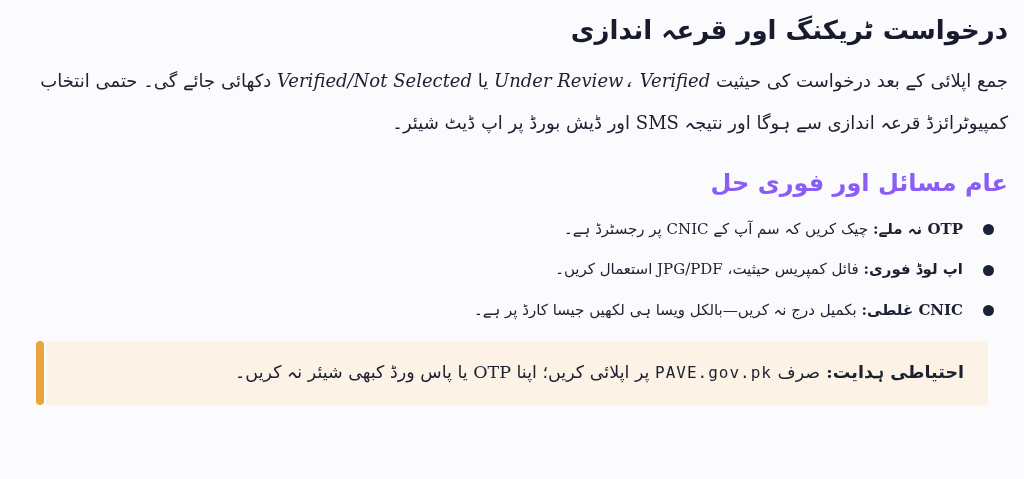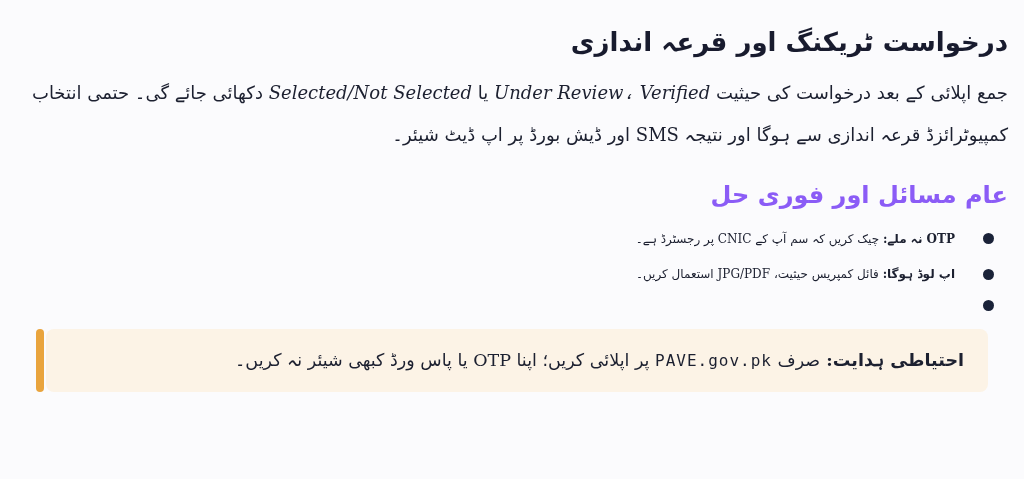--- a/index.html
+++ b/index.html
@@ -8,21 +8,21 @@
     width: 1024px;
     height: 479px;
     background: #fbfbfd;
     color: #1c2030;
     font-family: "DejaVu Sans", sans-serif;
     overflow: hidden;
   }
   .page {
     direction: rtl;
     text-align: right;
-    padding: 16px 16px 0 16px;
+    padding: 4px 16px 0 16px;
     box-sizing: border-box;
     width: 1024px;
     height: 340px;
   }
   .h1 {
     font-size: 26px;
     font-weight: bold;
     color: #181b2e;
     margin: 8px 0 0 0;
     line-height: 1.4;
@@ -47,22 +47,22 @@
     font-style: italic;
   }
   .faq-list {
     list-style: none;
     margin: 16px 0 0 0;
     padding: 0 14px 0 0;
   }
   .faq-item {
     display: flex;
     align-items: center;
-    gap: 28px;
-    font-size: 12px;
+    gap: 20px;
+    font-size: 15px;
     line-height: 1.7;
     margin-bottom: 15px;
   }
   .dot {
     flex: 0 0 auto;
     width: 11px;
     height: 11px;
     border-radius: 50%;
     background: #1a2238;
   }
@@ -78,56 +78,57 @@
   .caution-bar {
     flex: 0 0 auto;
     width: 8px;
     border-radius: 4px;
     background: #e9a43d;
   }
   .caution-box {
     flex: 1 1 auto;
     margin-left: 2px;
     background: #fcf3e6;
-    border-radius: 8px;
+    border-radius: 0;
     padding: 17px 24px;
     direction: rtl;
     text-align: right;
     font-size: 17.5px;
     line-height: 1.7;
     box-sizing: border-box;
   }
   .mono {
     font-family: "DejaVu Sans Mono", monospace;
     font-size: 16px;
     letter-spacing: 1px;
   }
 </style>
 </head>
 <body>
 
 <div class="page">
 
   <h1 class="h1">درخواست ٹریکنگ اور قرعہ اندازی</h1>
 
-  <p class="intro body-text"><span>جمع اپلائی کے بعد درخواست کی حیثیت </span><span class="latin-italic">Under Review، Verified</span><span> یا </span><span class="latin-italic">Selected/Not Selected</span><span> دکھائی جائے گی۔ حتمی انتخاب کمپیوٹرائزڈ قرعہ اندازی سے ہوگا اور نتیجہ </span><span>SMS</span><span> اور ڈیش بورڈ پر اپ ڈیٹ شیئر۔</span></p>
+  <p class="intro body-text"><span>جمع اپلائی کے بعد درخواست کی حیثیت </span><span class="latin-italic">Under Review، Verified</span><span> یا </span><span class="latin-italic">Verified/Not Selected</span><span> دکھائی جائے گی۔ حتمی انتخاب کمپیوٹرائزڈ قرعہ اندازی سے ہوگا اور نتیجہ </span><span>SMS</span><span> اور ڈیش بورڈ پر اپ ڈیٹ شیئر۔</span></p>
 
   <h2 class="h2">عام مسائل اور فوری حل</h2>
 
   <ul class="faq-list">
     <li class="faq-item body-text">
       <span class="dot"></span>
       <span><span class="lead">OTP نہ ملے:</span><span> چیک کریں کہ سم آپ کے CNIC پر رجسٹرڈ ہے۔</span></span>
     </li>
     <li class="faq-item body-text">
       <span class="dot"></span>
-      <span><span class="lead">اپ لوڈ ہوگا:</span><span> فائل کمپریس حیثیت، JPG/PDF استعمال کریں۔</span></span>
+      <span><span class="lead">اپ لوڈ فوری:</span><span> فائل کمپریس حیثیت، JPG/PDF استعمال کریں۔</span></span>
     </li>
     <li class="faq-item body-text">
       <span class="dot"></span>
+      <span><span class="lead">CNIC غلطی:</span><span> بکمیل درج نہ کریں—بالکل ویسا ہی لکھیں جیسا کارڈ پر ہے۔</span></span>
     </li>
   </ul>
 
   <div class="caution-wrap">
     <div class="caution-bar"></div>
     <div class="caution-box body-text"><span class="lead">احتیاطی ہدایت: </span><span>صرف </span><span class="mono">PAVE.gov.pk</span><span> پر اپلائی کریں؛ اپنا OTP یا پاس ورڈ کبھی شیئر نہ کریں۔</span></div>
   </div>
 
 </div>
 

